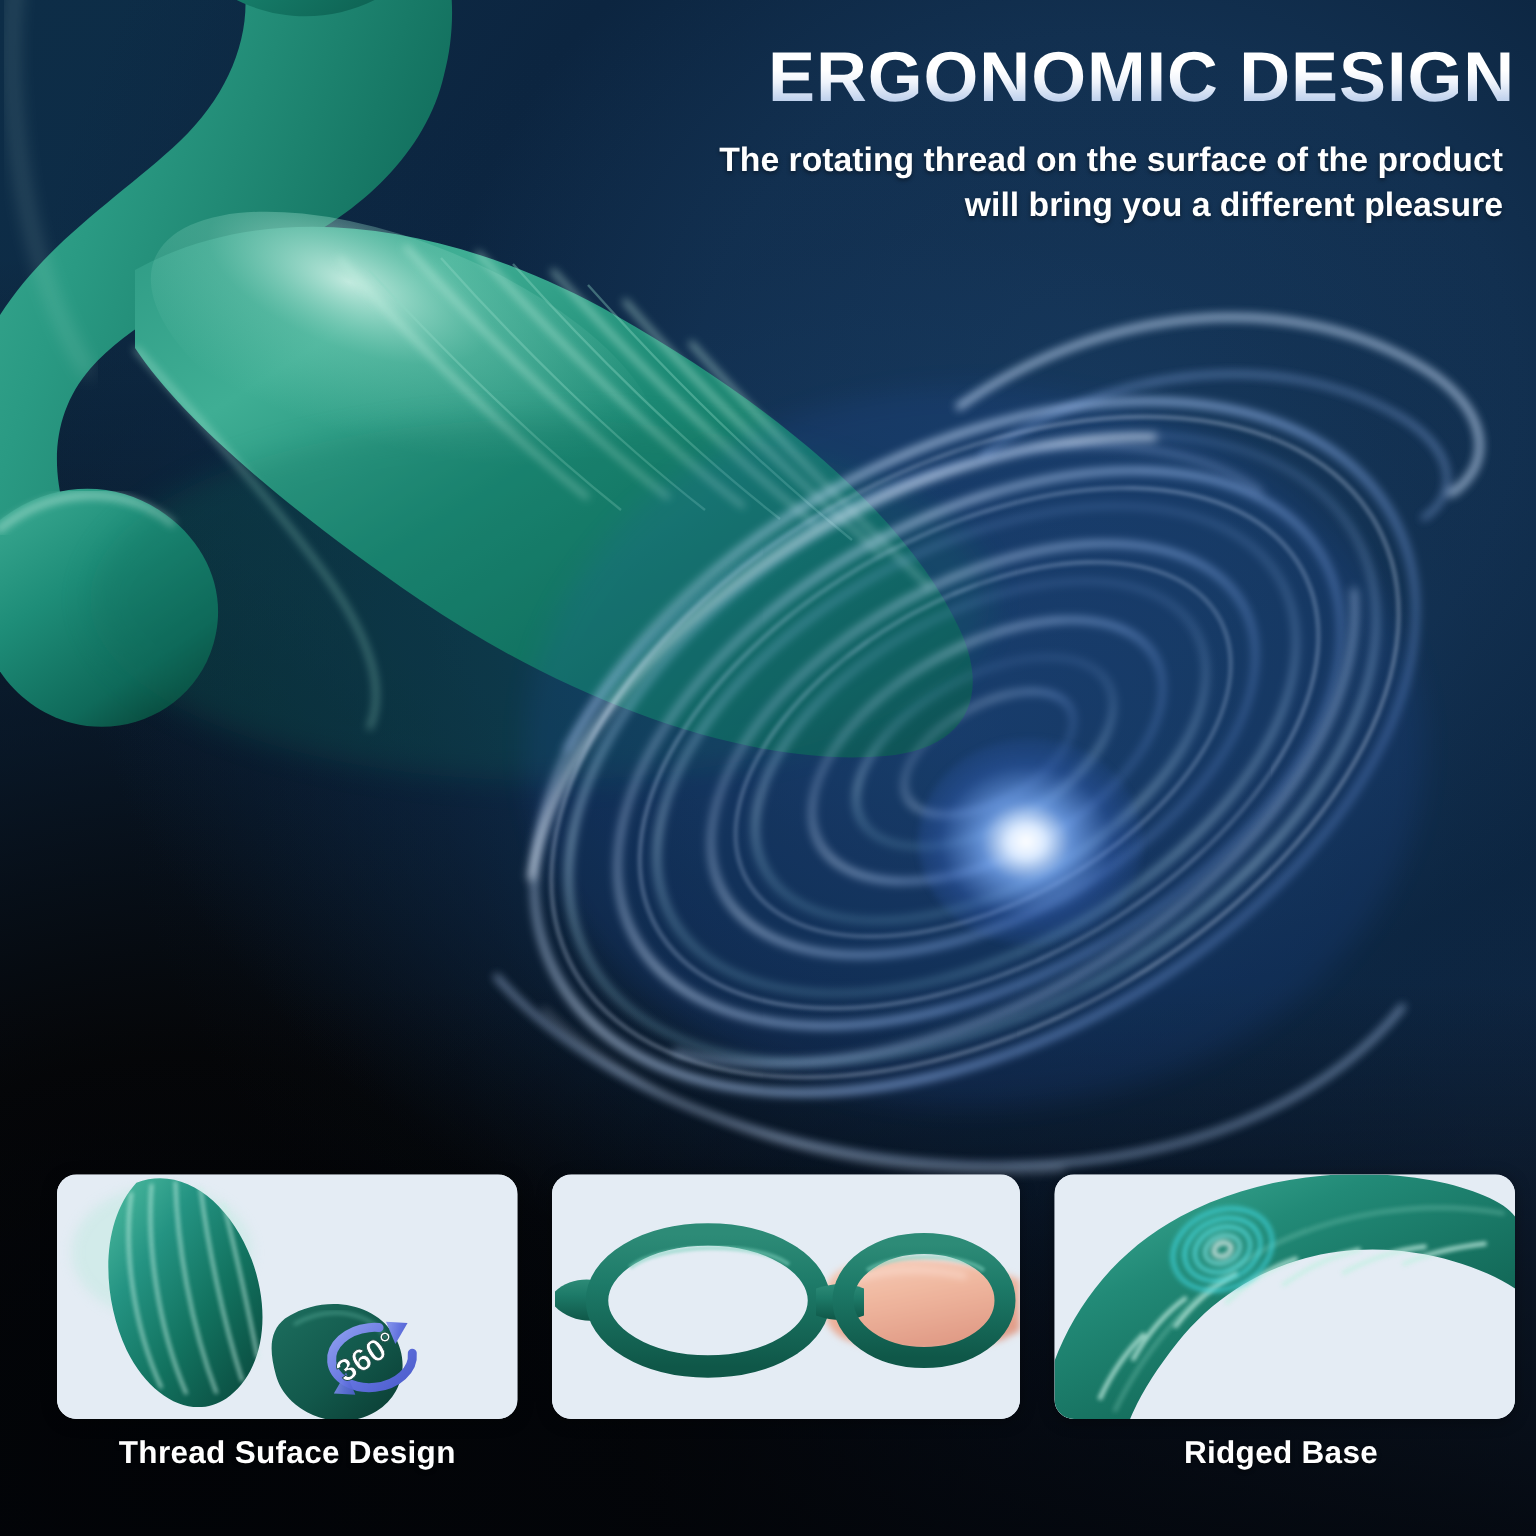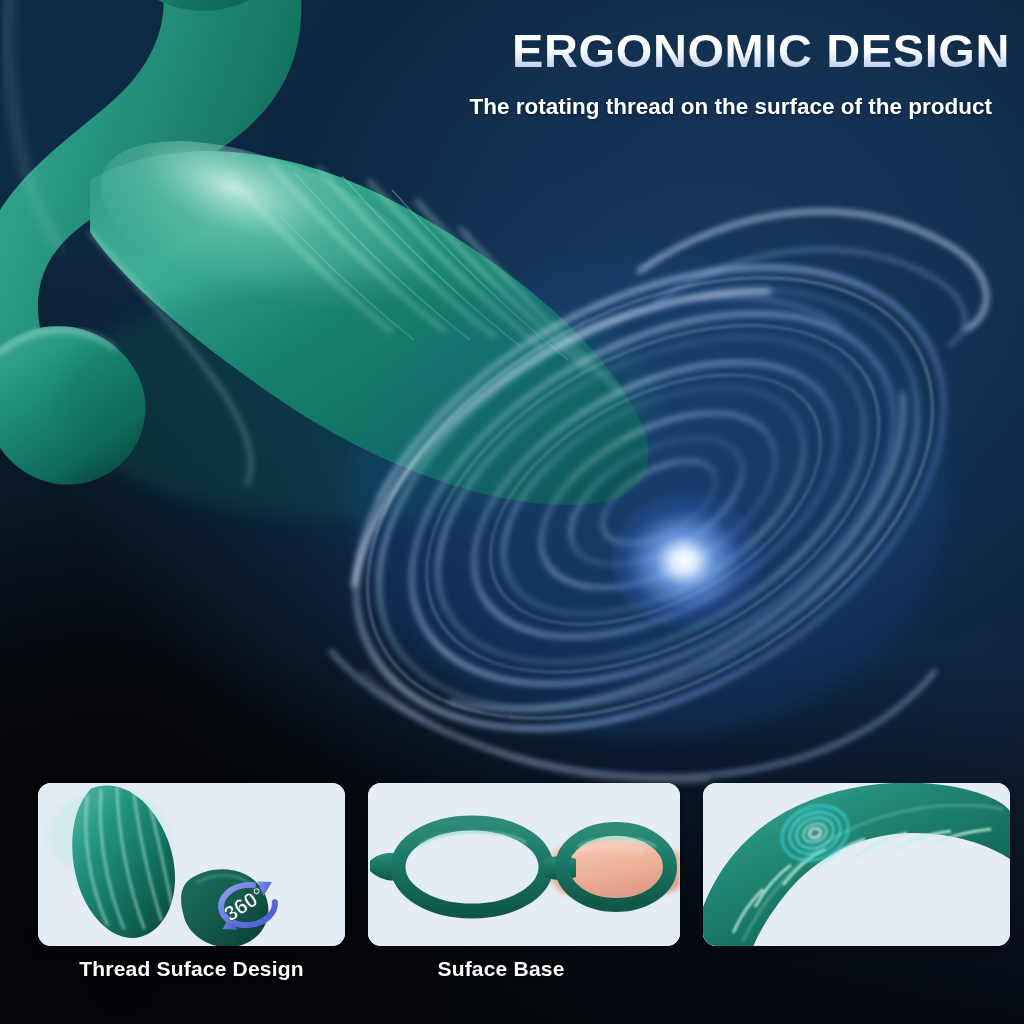--- a/index.html
+++ b/index.html
@@ -88,21 +88,21 @@
     line-height: 1.06;
     background: linear-gradient(180deg, #ffffff 0%, #ffffff 42%, #eef3fb 58%, #c3d4ee 80%, #aac3e4 100%);
     -webkit-background-clip: text;
     background-clip: text;
     color: transparent;
     -webkit-text-fill-color: transparent;
     text-shadow: none;
     white-space: nowrap;
   }
   .subhead {
-    margin: 16px 18px 0 0;
+    margin: 16px 8px 0 0;
     font-size: 22.5px;
     font-weight: bold;
     line-height: 1.32;
     color: #ffffff;
     text-shadow: 0 1px 3px rgba(0,0,0,0.45);
   }
   .subhead span { display: block; }
 
   
   .cards {
@@ -137,20 +137,21 @@
   .badge-360 svg { width: 100%; height: 100%; }
 
   
   .captions {
     position: absolute;
     left: 38px;
     top: 955px;
     width: 972px;
     height: 40px;
     display: flex;
+    justify-content: space-between;
   }
   .caption {
     width: 307px;
     text-align: center;
     font-size: 21px;
     font-weight: bold;
     color: #ffffff;
     letter-spacing: 0.2px;
     text-shadow: 0 1px 3px rgba(0,0,0,0.6);
     line-height: 28px;
@@ -319,20 +320,21 @@
         <path d="M112,492 C186,566 324,612 460,600" stroke="#dce9ff" stroke-width="1.8" opacity="0.7"></path>
       </g>
     </svg>
   </div>
   <div class="swirl-core"></div>
 
   <div class="headline-wrap">
     <h1 class="headline">ERGONOMIC DESIGN</h1>
     <p class="subhead">
       <span>The rotating thread on the surface of the product</span>
+      <span>will bring you a different pleasure</span>
     </p>
   </div>
 
   <div class="cards">
 
     <div class="card">
       <svg viewBox="0 0 307 163" xmlns="http://www.w3.org/2000/svg">
         <defs>
           <linearGradient id="c1body" x1="0.15" y1="0" x2="0.85" y2="1">
             <stop offset="0%" stop-color="#49b79d"></stop>
@@ -474,16 +476,16 @@
           <ellipse rx="19" ry="14.5" stroke="#5ee6ea" stroke-width="2.2" opacity="0.92"></ellipse>
           <ellipse rx="12" ry="9" stroke="#8ff2f4" stroke-width="2" opacity="0.95"></ellipse>
           <ellipse rx="6" ry="4.5" stroke="#ffffff" stroke-width="2.2" opacity="1"></ellipse>
         </g>
       </svg>
     </div>
   </div>
 
   <div class="captions">
     <div class="caption">Thread Suface Design</div>
-    <div class="caption">Suface Base</div>
+    <div class="caption">Ridged Base</div>
   </div>
 
 </div>
 
 </body></html>

